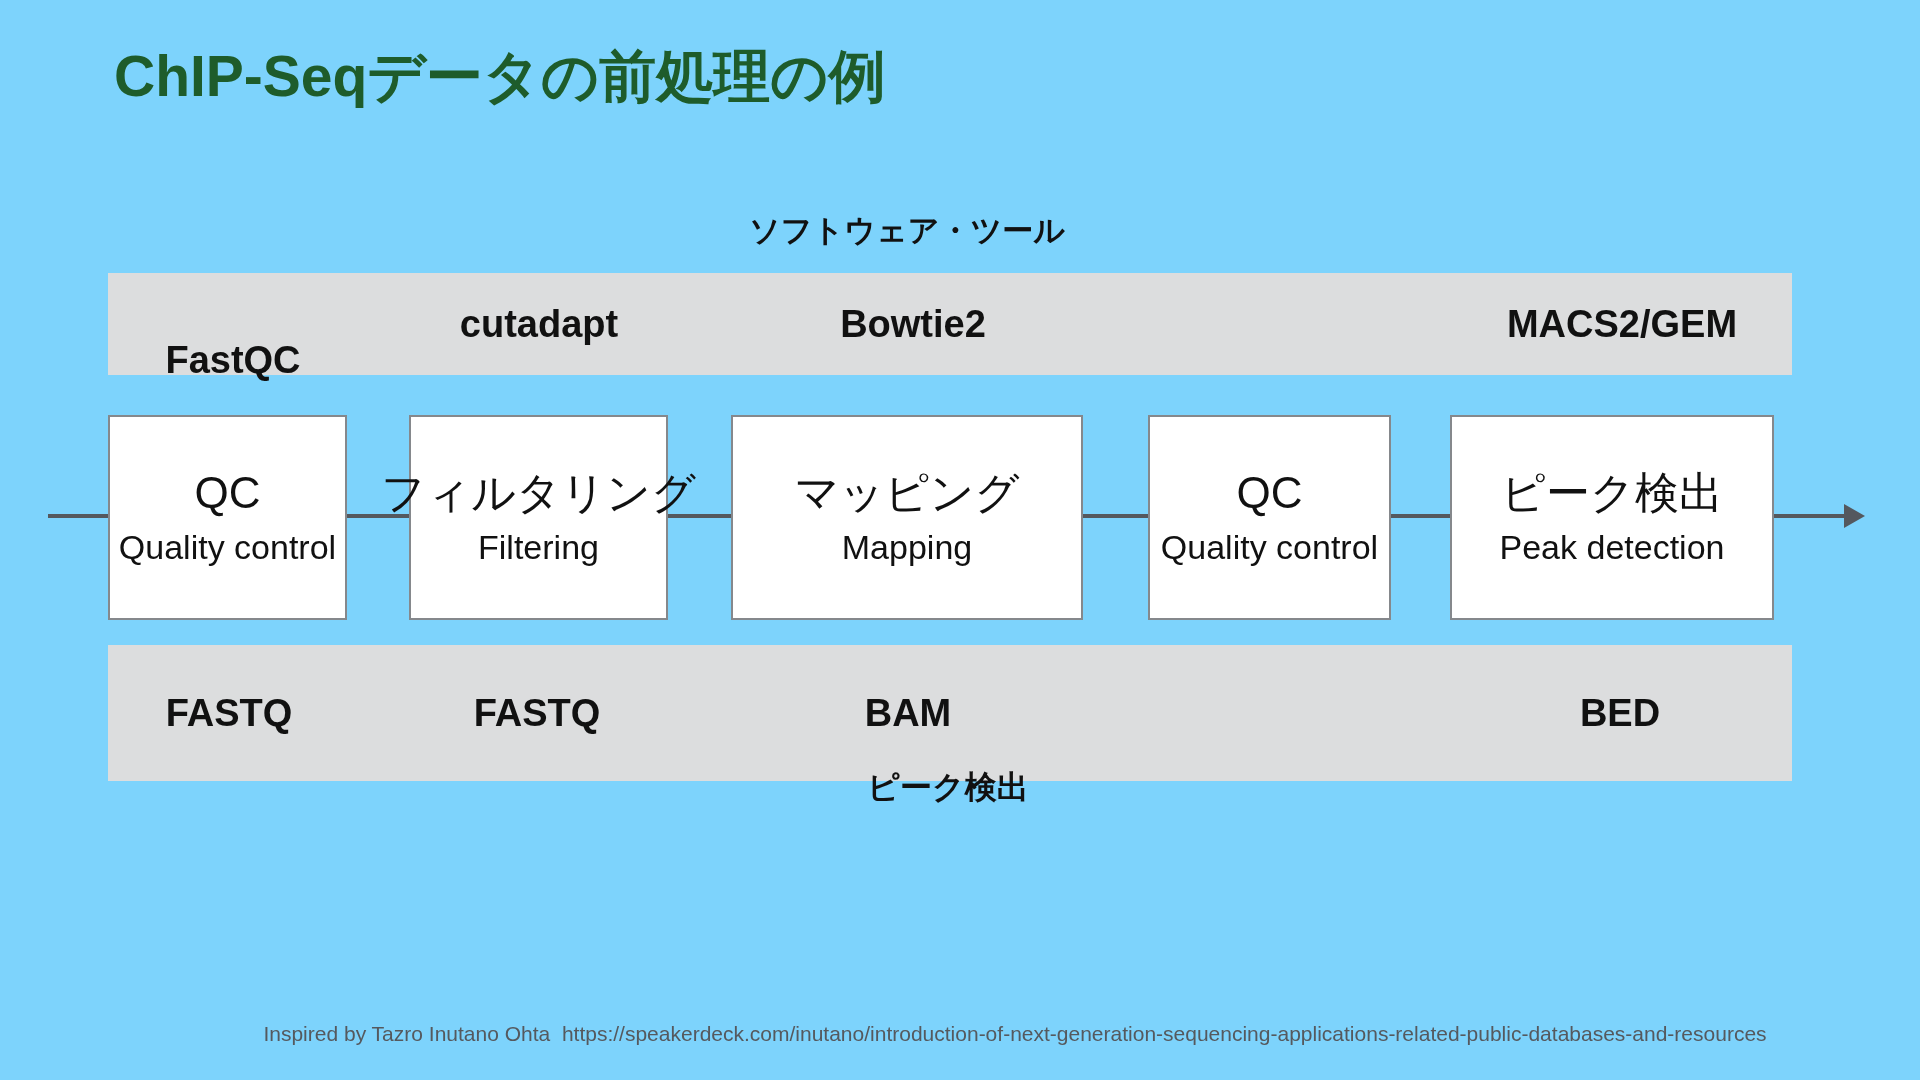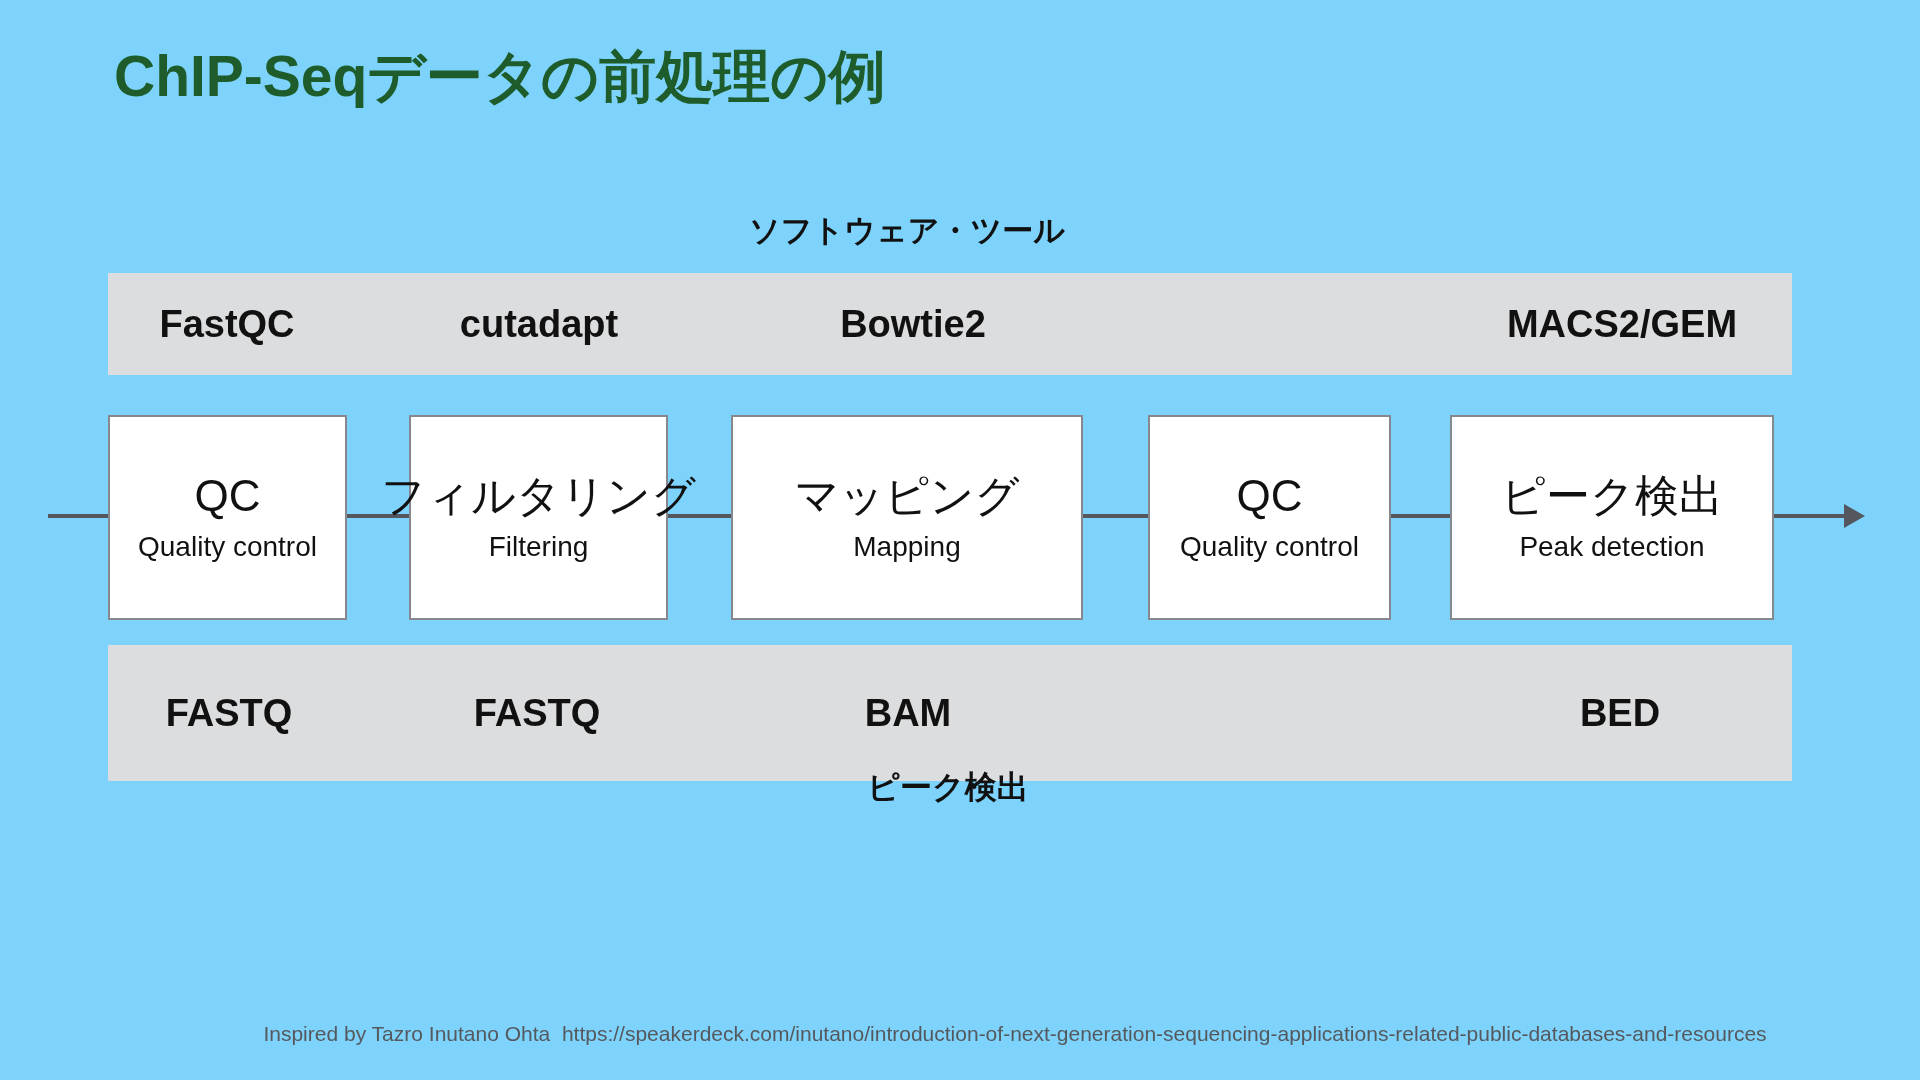--- a/index.html
+++ b/index.html
@@ -27,21 +27,21 @@
   
   .bar{
     position:absolute;left:108px;width:1684px;background:#dcddde;
   }
   .bar-top{top:273px;height:102px;}
   .bar-bottom{top:645px;height:136px;}
   .bar-label{
     position:absolute;top:50%;transform:translate(-50%,-50%);
     font-size:38px;font-weight:bold;color:#111;white-space:nowrap;
   }
-  .tl1{left:119px;} .tl2{left:431px;} .tl3{left:805px;} .tl4{left:1514px;}
+  .tl1{left:125px;margin-top:36px;} .tl2{left:431px;} .tl3{left:805px;} .tl4{left:1514px;}
   .fl1{left:121px;} .fl2{left:429px;} .fl3{left:800px;} .fl4{left:1512px;}
 
   
   .flow-line{
     position:absolute;left:48px;top:514px;width:1798px;height:4px;
     background:#54585e;z-index:1;
   }
   .arrow-head{
     position:absolute;left:1844px;top:504px;width:0;height:0;z-index:1;
     border-top:12px solid transparent;border-bottom:12px solid transparent;
@@ -54,21 +54,21 @@
     background:#ffffff;border:2px solid #85888c;box-sizing:border-box;
     display:flex;flex-direction:column;align-items:center;justify-content:center;
     gap:12px;text-align:center;
   }
   .b1{left:108px;width:239px;}
   .b2{left:409px;width:259px;}
   .b3{left:731px;width:352px;}
   .b4{left:1148px;width:243px;}
   .b5{left:1450px;width:324px;}
   .pbox .ja{font-size:44px;color:#111;white-space:nowrap;line-height:1.1;}
-  .pbox .en{font-size:28px;color:#111;white-space:nowrap;line-height:1.1;}
+  .pbox .en{font-size:34px;color:#111;white-space:nowrap;line-height:1.1;}
 
   
   .footer{
     position:absolute;left:calc(50% + 55px);top:1022px;transform:translateX(-50%);
     font-size:21px;color:#55595e;white-space:pre;letter-spacing:0px;
   }
 </style>
 </head>
 <body>
 

